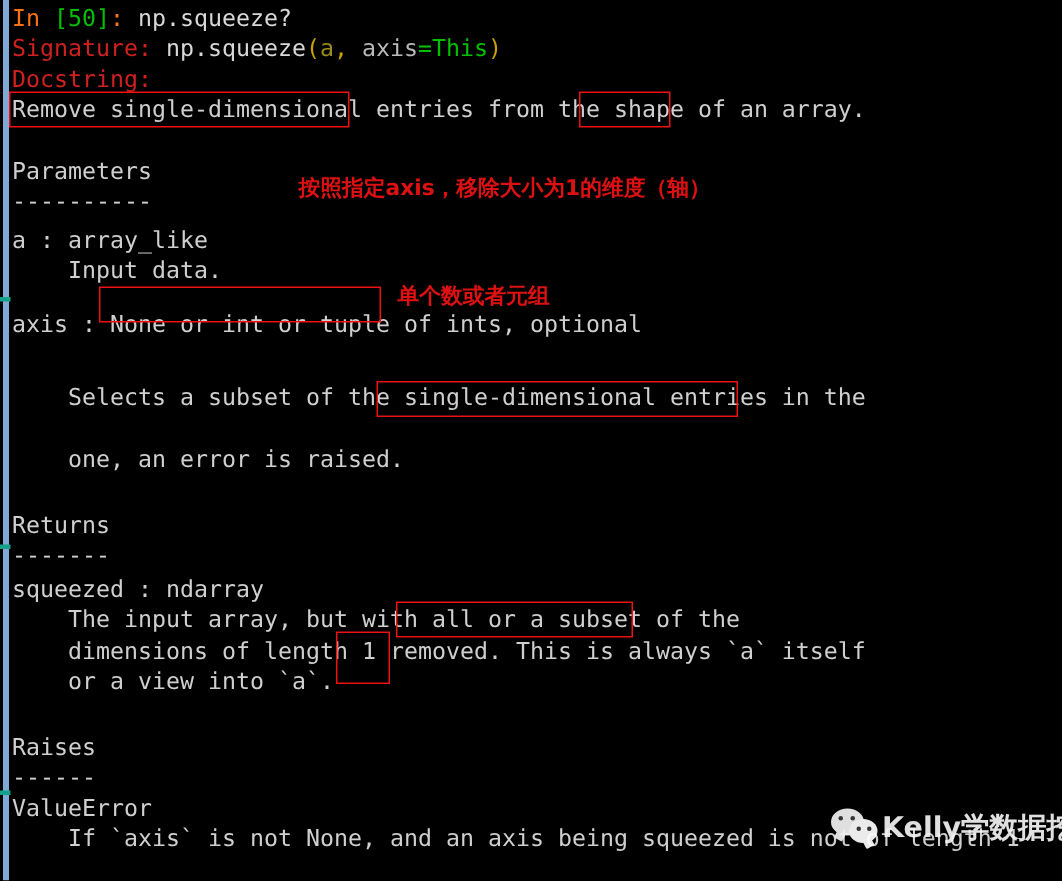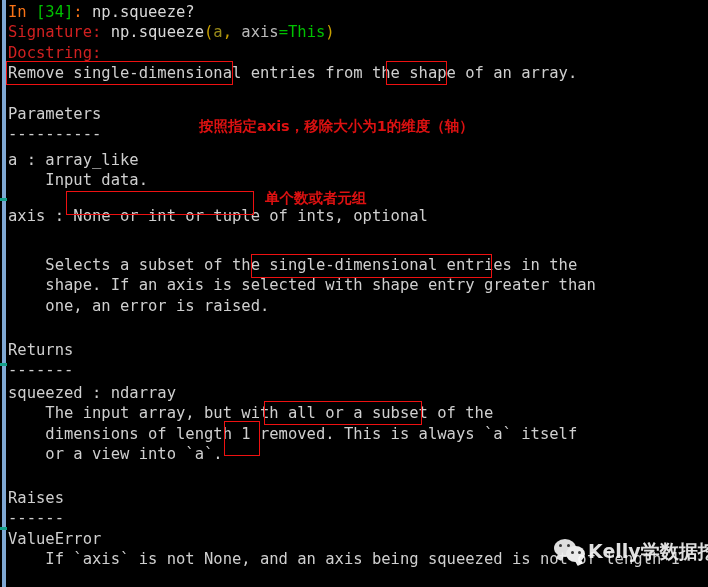--- a/index.html
+++ b/index.html
@@ -161,36 +161,35 @@
 
   <div class="scroll-track">
     <div class="scroll-thumb"></div>
     <div class="scroll-mark" style="top:198px;"></div>
     <div class="scroll-mark" style="top:363px;"></div>
     <div class="scroll-mark" style="top:527px;"></div>
   </div>
 
   <div class="text-layer">
 
-    <div class="line" style="top:2px;"><span class="c-dgreen">In</span><span> </span><span class="c-green">[34]</span><span class="c-dgreen">:</span><span class="c-white"> np.squeeze?</span></div>
+    <div class="line" style="top:2px;"><span class="c-dgreen">In</span><span> </span><span class="c-green">[50]</span><span class="c-dgreen">:</span><span class="c-white"> np.squeeze?</span></div>
 
     <div class="line" style="top:22.3px;"><span class="c-red">Signature:</span><span class="c-white"> np.squeeze</span><span class="c-yellow">(</span><span class="c-olive">a</span><span class="c-yellow">, </span><span class="c-gray">axis</span><span class="c-green">=</span><span class="c-green">This</span><span class="c-yellow">)</span></div>
 
     <div class="line c-red" style="top:42.6px;">Docstring:</div>
 
     <div class="line" style="top:62.9px;">Remove single-dimensional entries from the shape of an array.</div>
     <div class="line" style="top:83.2px;"></div>
     <div class="line" style="top:103.5px;">Parameters</div>
     <div class="line" style="top:123.8px;">----------</div>
     <div class="line" style="top:150.0px;">a : array_like</div>
     <div class="line" style="top:170.3px;text-align:right;">    Input data.</div>
     <div class="line" style="top:192.0px;margin-top:14px;">axis : None or int or tuple of ints, optional</div>
     <div class="line" style="top:234.3px;"></div>
     <div class="line" style="top:255.0px;">    Selects a subset of the single-dimensional entries in the</div>
-    <div class="line" style="top:275.3px;">    shape. If an axis is selected with shape entry greater than</div>
     <div class="line" style="top:296.0px;">    one, an error is raised.</div>
     <div class="line" style="top:316.3px;"></div>
     <div class="line" style="top:336.6px;"></div>
     <div class="line" style="top:340.0px;">Returns</div>
     <div class="line" style="top:360.3px;">-------</div>
     <div class="line" style="top:380.6px;"></div>
     <div class="line" style="top:383.0px;">squeezed : ndarray</div>
     <div class="line" style="top:403.3px;">    The input array, but with all or a subset of the</div>
     <div class="line" style="top:423.6px;">    dimensions of length 1 removed. This is always `a` itself</div>
     <div class="line" style="top:443.9px;">    or a view into `a`.</div>

